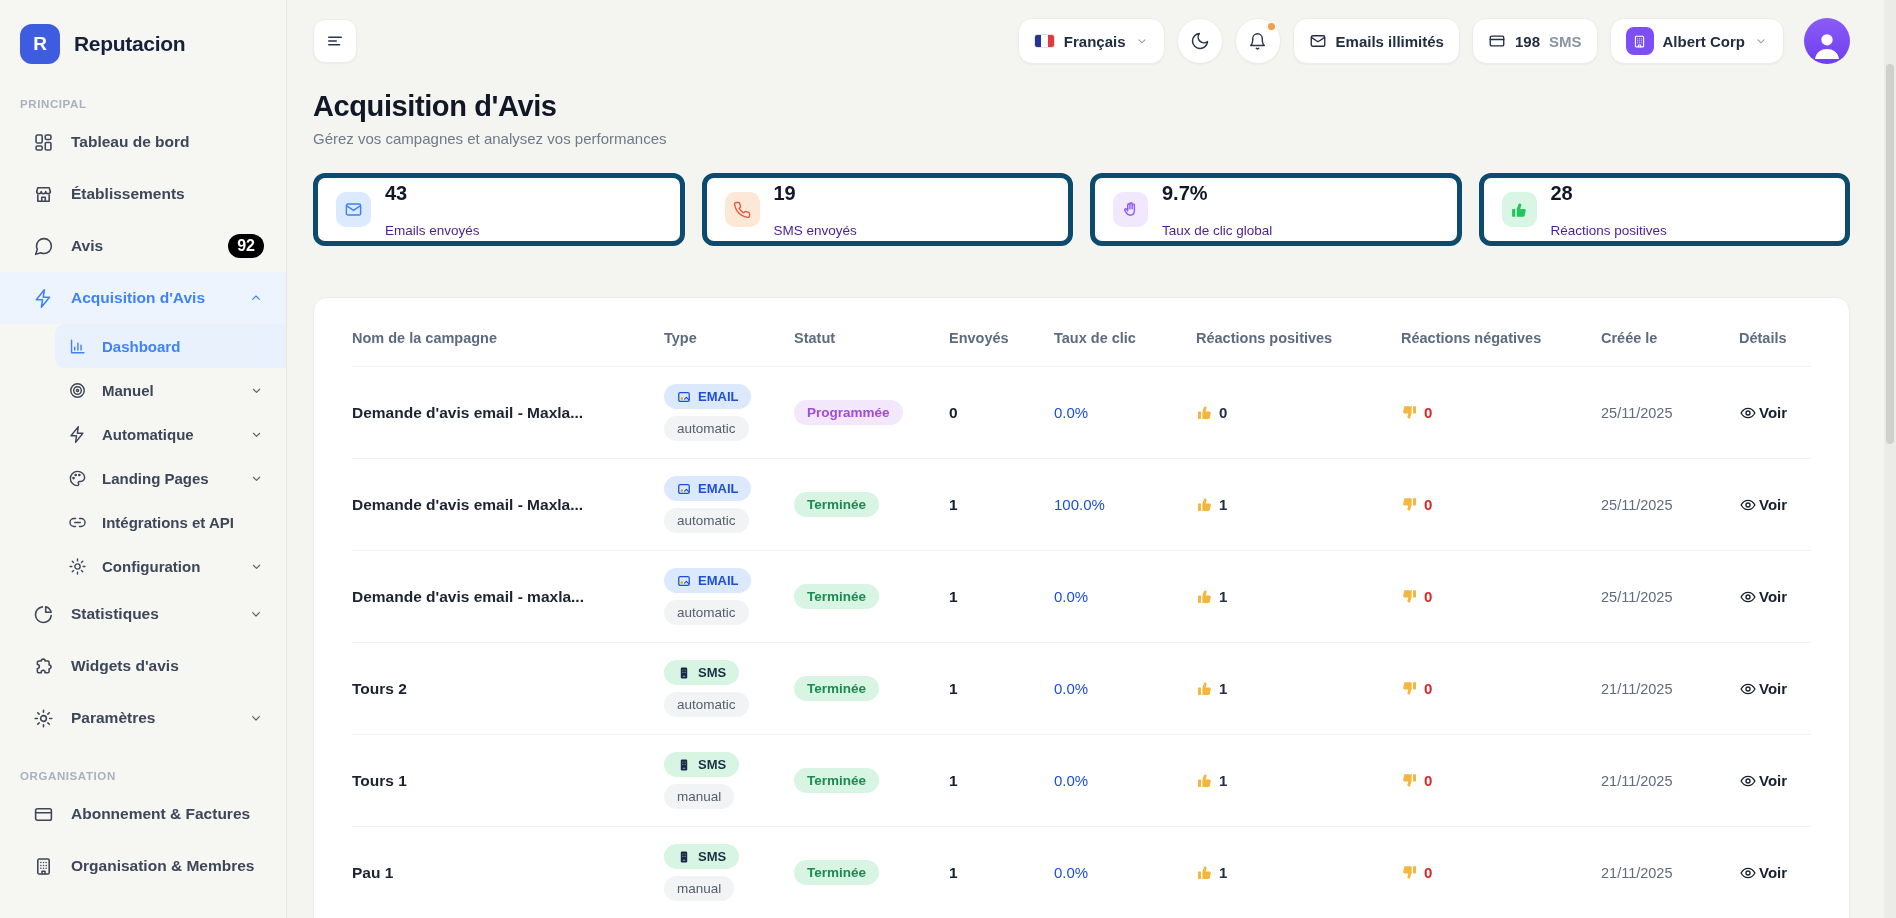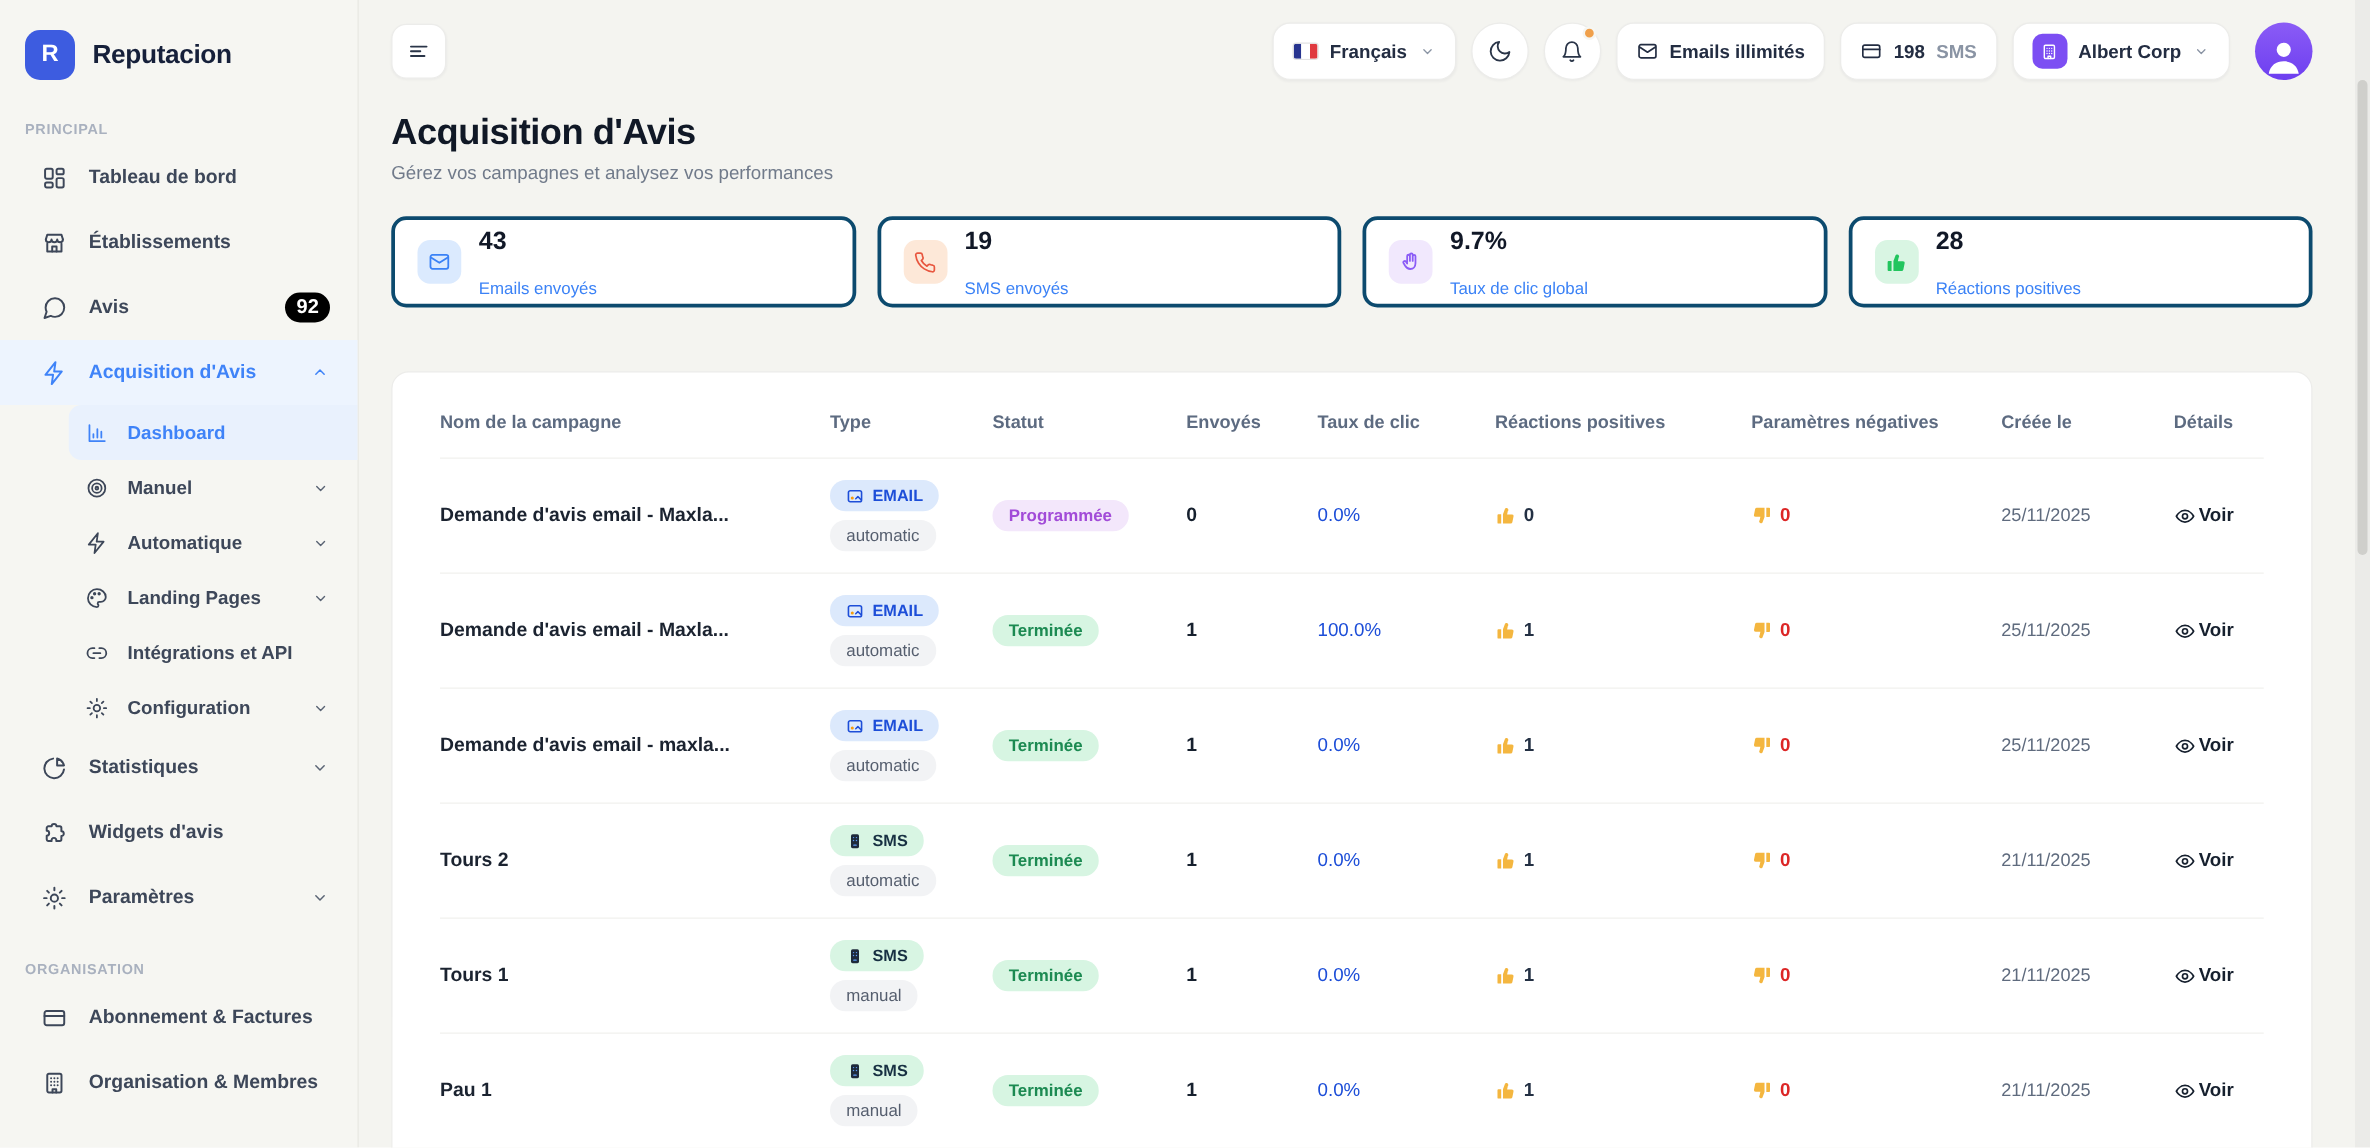--- a/index.html
+++ b/index.html
@@ -44,28 +44,28 @@
   .notif-dot { position:absolute; top:2px; right:3px; width:11px; height:11px; border-radius:50%; background:#f0a04b; border:2px solid #f6f6f2; }
   .sms-num { font-weight:700; } .sms-unit { color:#8a94a4; font-weight:600; }
   .org-tile { width:28px; height:28px; border-radius:8px; background:#7c4ef3; color:#fff; display:flex; align-items:center; justify-content:center; }
   .avatar { width:46px; height:46px; border-radius:50%; background:linear-gradient(180deg,#8b5cf6,#6d3ef0); display:flex; align-items:flex-end; justify-content:center; overflow:hidden; cursor:pointer; margin-left:8px; border:none; }
 
   .page-head { margin-top:22px; }
   .page-title { font-size:29px; font-weight:700; color:#101826; letter-spacing:-0.4px; }
   .page-subtitle { font-size:15px; color:#707a8a; margin-top:7px; }
 
   .stats { display:flex; gap:17px; margin-top:26px; }
-  .stat-card { flex:1; background:#fff; border:3px solid #0c4a6e; border-radius:12px; padding:14px 18px; display:flex; align-items:center; gap:14px; height:73px; }
+  .stat-card { flex:1; background:#fff; border:5px solid #0c4a6e; border-radius:12px; padding:14px 18px; display:flex; align-items:center; gap:14px; height:73px; }
   .stat-tile { width:35px; height:35px; border-radius:10px; display:flex; align-items:center; justify-content:center; flex:none; }
   .t-blue { background:#dbeafe; color:#3b82f6; }
   .t-orange { background:#fde8d8; color:#e8563f; }
   .t-purple { background:#f1e8fd; color:#8b5cf6; }
   .t-green { background:#d9f5e3; color:#22c55e; }
   .stat-value { font-size:20px; font-weight:700; color:#111827; }
-  .stat-label { font-size:13.5px; color:#3b82f6; margin-top:18px; }
+  .stat-label { font-size:13.5px; color:#4c1d95; margin-top:18px; }
 
   
   .table-card { margin-top:51px; background:#fff; border:1px solid #ececea; border-radius:14px; padding:26px 38px 0; height:700px; overflow:hidden; }
   .tgrid { display:grid; grid-template-columns:312px 130px 155px 105px 142px 205px 200px 138px 1fr; align-items:center; }
   .thead { padding:6px 0 20px; font-size:14.5px; font-weight:600; color:#5d6b81; }
   .trow { padding:17px 0; border-top:1px solid #f1f1ee; min-height:81px; }
   .cname { font-size:15.5px; font-weight:700; color:#1b2330; padding-right:20px; }
   .pill { display:inline-flex; align-items:center; gap:7px; border-radius:999px; padding:5px 13px; font-size:13px; font-weight:700; width:fit-content; }
   .pill-email { background:#dce9fc; color:#1d4ed8;text-align:right; }
   .pill-sms { background:#d8f5e3; color:#173042; }
@@ -442,21 +442,21 @@
   </div>
 
   <div class="table-card">
     <div class="tgrid thead">
       <div>Nom de la campagne</div>
       <div>Type</div>
       <div>Statut</div>
       <div>Envoyés</div>
       <div>Taux de clic</div>
       <div>Réactions positives</div>
-      <div>Paramètres négatives</div>
+      <div>Réactions négatives</div>
       <div>Créée le</div>
       <div>Détails</div>
     </div>
 
     <div class="tgrid trow">
       <div class="cname">Demande d'avis email - Maxla...</div>
       <div class="typecell">
         <span class="pill pill-email">
             <svg class="icon" width="14" height="14">
               <use href="#i-mailimg"></use>

